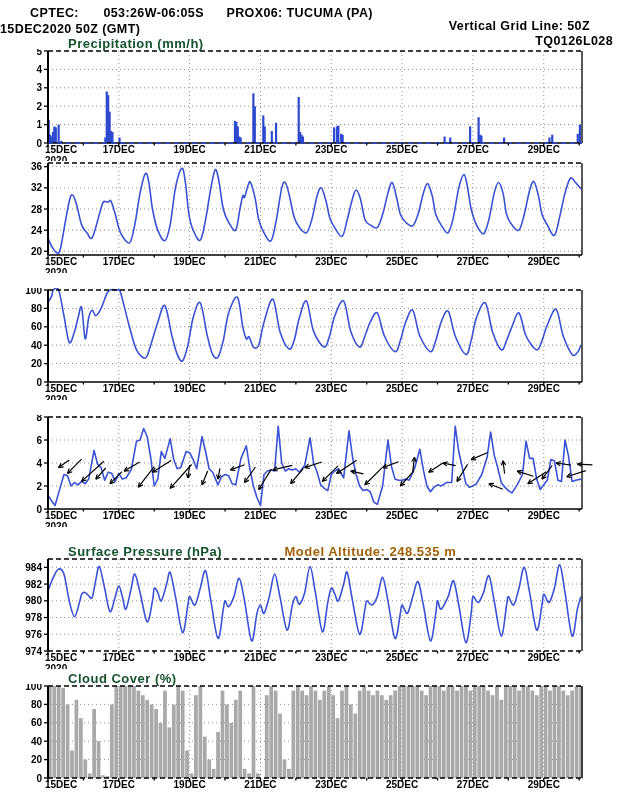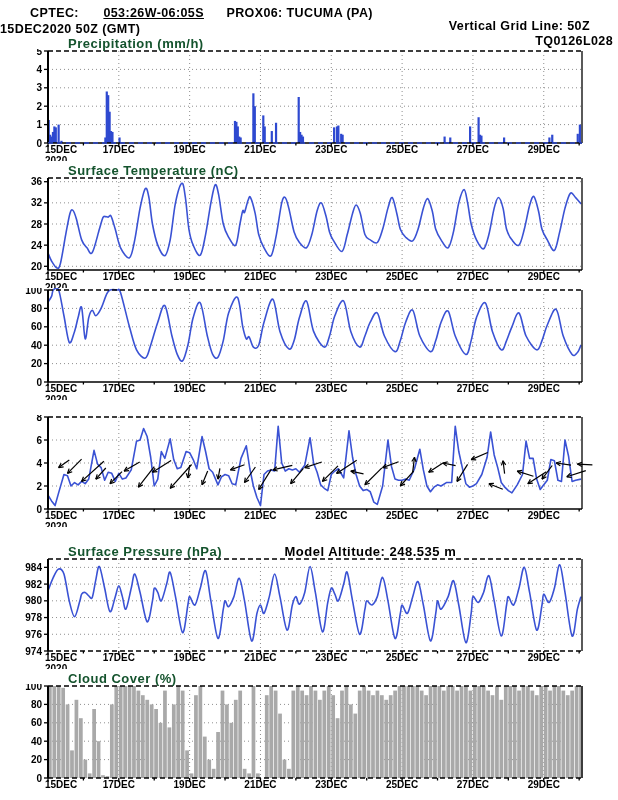--- a/index.html
+++ b/index.html
@@ -1,25 +1,25 @@
 <!DOCTYPE html>
 <html><head>
 <meta charset="utf-8">
 <style>
   html,body{margin:0;padding:0;background:#fff;}
   body{width:618px;height:800px;overflow:hidden;font-family:"Liberation Sans",sans-serif;}
   .hrow{position:relative;height:15px;white-space:nowrap;}
   .hrow.r1{padding-top:3px;height:16px;}
   .hdr{color:#000000;font:bold 12.5px "Liberation Sans",sans-serif;letter-spacing:.4px;}
-  .h1a{margin-left:30px;} .h1b{margin-left:20px;text-decoration:underline;} .h1c{margin-left:18px;}
+  .h1a{margin-left:30px;} .h1b{margin-left:20px;} .h1c{margin-left:18px;}
   .h2a{}
   .rt{position:absolute;right:28px;top:0;}
   .rt2{position:absolute;right:5px;top:0;}
   .ptitle{color:#14532d;font:bold 13px "Liberation Sans",sans-serif;letter-spacing:.5px;margin-left:68px;}
-  .pannot{color:#000000;font:bold 13px "Liberation Sans",sans-serif;letter-spacing:.5px;margin-left:58px;text-align:center;}
+  .pannot{color:#a16207;font:bold 13px "Liberation Sans",sans-serif;letter-spacing:.5px;margin-left:58px;text-align:center;}
   .sec{height:127px;}
   .trow{position:relative;height:15px;white-space:nowrap;}
   svg{display:block;}
   .grid{stroke:#8f8f8f;stroke-width:1;stroke-dasharray:1 3;}
   .series{fill:none;stroke:#3a52d4;stroke-width:1.6;stroke-linejoin:round;}
   .bar{fill:#2e49d0;}
   .cloud{fill:#a9a9a9;}
   .frame{stroke:#000;stroke-width:1.3;fill:none;}
   .thick{stroke-width:2;}
   .dash{stroke-dasharray:5 3;}
@@ -142,21 +142,20 @@
       <line x1="295.8779840848806" y1="94" x2="295.8779840848806" y2="96.5" class="tick"></line>
       <line x1="366.7002652519894" y1="94" x2="366.7002652519894" y2="96.5" class="tick"></line>
       <line x1="437.52254641909815" y1="94" x2="437.52254641909815" y2="96.5" class="tick"></line>
       <line x1="508.3448275862069" y1="94" x2="508.3448275862069" y2="96.5" class="tick"></line>
       <line x1="579.1671087533157" y1="94" x2="579.1671087533157" y2="96.5" class="tick"></line>
       <text x="45" y="115" class="xlab">2020</text>
     </g>
   </svg>
 
 <div class="sec">
-  <div class="trow"><span class="ptitle">Surface Temperature (nC)</span></div>
   <svg id="svg-1" width="618" height="112">
       <g>
         <line x1="118.82228116710876" y1="2" x2="118.82228116710876" y2="94" class="grid"></line>
         <line x1="189.6445623342175" y1="2" x2="189.6445623342175" y2="94" class="grid"></line>
         <line x1="260.46684350132625" y1="2" x2="260.46684350132625" y2="94" class="grid"></line>
         <line x1="331.289124668435" y1="2" x2="331.289124668435" y2="94" class="grid"></line>
         <line x1="402.1114058355438" y1="2" x2="402.1114058355438" y2="94" class="grid"></line>
         <line x1="472.9336870026525" y1="2" x2="472.9336870026525" y2="94" class="grid"></line>
         <line x1="543.7559681697612" y1="2" x2="543.7559681697612" y2="94" class="grid"></line>
         <line x1="48" y1="90.29885057471265" x2="582" y2="90.29885057471265" class="grid"></line>

